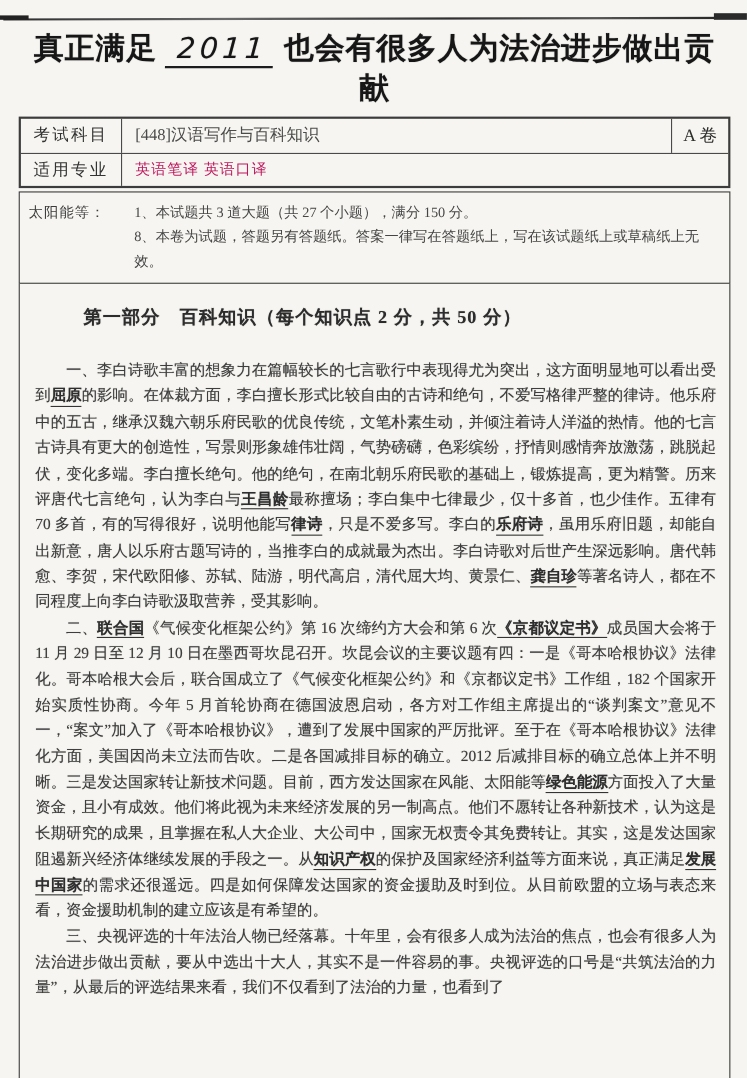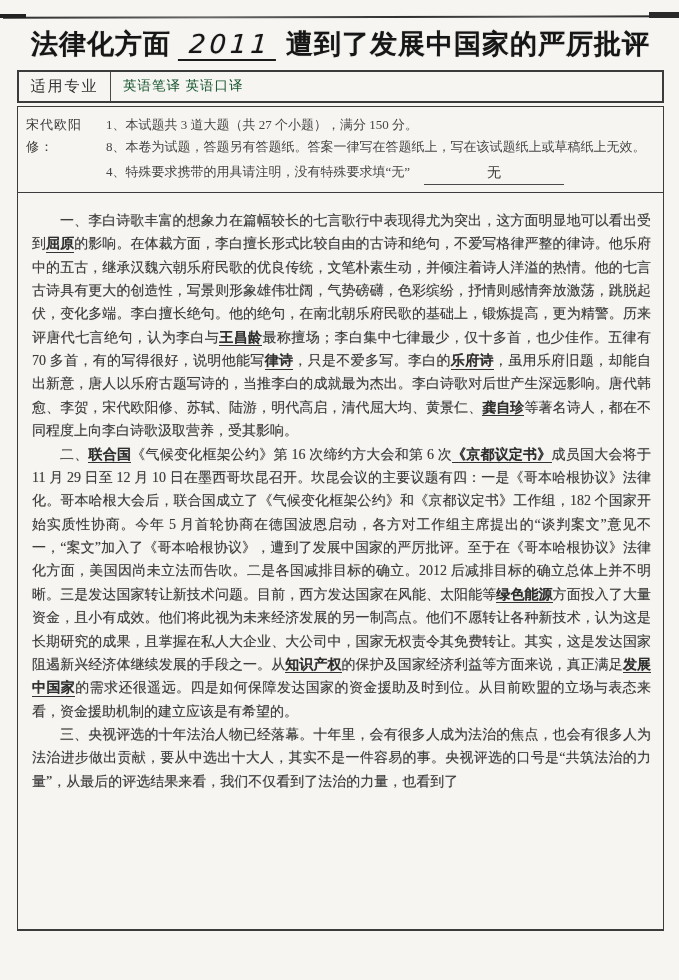--- a/index.html
+++ b/index.html
@@ -43,50 +43,50 @@
     padding: 0 6px 0 10px;
     transform: skewX(-4deg);
   }
 
   
   .htable {
     border: 2px solid #3c3c3c;
     font-size: 15px;
   }
   .hrow { display: flex; }
-  .hrow + .hrow { border-top: 1.6px solid #4a4a4a; flex-direction: column; }
+  .hrow + .hrow { border-top: 1.6px solid #4a4a4a; }
   .hcell-label {
     width: 92px; flex: 0 0 92px;
     padding: 5px 8px;
     letter-spacing: 2px;
     border-right: 1.6px solid #4a4a4a;
     color: #333; text-align: center;
   }
   .hcell-value { flex: 1 1 auto; padding: 5px 12px; color: #4b4b4b; }
   .hcell-version {
     flex: 0 0 52px; width: 52px;
     border-left: 1.6px solid #4a4a4a;
     padding: 5px 4px; text-align: center;
     font-size: 16px; color: #2e2e2e;
   }
-  .hcell-value.major { font-size: 13.5px; color: #14532d; letter-spacing: 1px; }
+  .hcell-value.major { font-size: 13.5px; color: #be185d; letter-spacing: 1px; }
 
   
   .notes {
     border: 1.8px solid #3c3c3c;
     border-top: 1.6px solid #3c3c3c;
     margin-top: 3px;
     padding: 7px 6px 8px 8px;
     display: flex;
     font-size: 13px;
     line-height: 1.72;
     color: #454545;
   }
   .notes-label { flex: 0 0 80px; letter-spacing: 1px; color: #3b3b3b; }
-  .notes-items { flex: 1 1 auto; }
+  .notes-items { flex: 1 1 auto; margin-left: 16px; }
   .note-item { white-space: normal; }
   .fill-line {
     display: inline-block;
     width: 140px;
     margin-left: 14px;
     border-bottom: 1.6px solid #4a4a4a;
     text-align: center;
     font-family: "DejaVu Sans", sans-serif;
     font-size: 14px;
     color: #3a3a3a;
@@ -136,42 +136,47 @@
 </head>
 <body>
 
 <div class="scan-topline"></div>
 <div class="corner-mark-tl"></div>
 <div class="corner-mark-tr"></div>
 
 <div class="sheet">
 
   <div class="title">
-    <span>法律化方面</span>
+    <span>真正满足</span>
     <span class="year">2011</span>
-    <span>遭到了发展中国家的严厉批评</span>
+    <span>也会有很多人为法治进步做出贡献</span>
   </div>
 
   <div class="htable">
+    <div class="hrow">
+      <div class="hcell-label">考试科目</div>
+      <div class="hcell-value">[448]汉语写作与百科知识</div>
+      <div class="hcell-version">A 卷</div>
+    </div>
     <div class="hrow">
       <div class="hcell-label">适用专业</div>
       <div class="hcell-value major">英语笔译  英语口译</div>
     </div>
   </div>
 
   <div class="notes">
-    <div class="notes-label">宋代欧阳修：</div>
+    <div class="notes-label">太阳能等：</div>
     <div class="notes-items">
         <div class="note-item"><span>1、本试题共 3 道大题（共 27 个小题），满分 150 分。</span></div>
         <div class="note-item"><span>8、本卷为试题，答题另有答题纸。答案一律写在答题纸上，写在该试题纸上或草稿纸上无效。</span></div>
-        <div class="note-item"><span>4、特殊要求携带的用具请注明，没有特殊要求填“无”</span><span class="fill-line">无</span></div>
       </div>
   </div>
 
   <div class="main-box">
+    <div class="section-title">第一部分　百科知识（每个知识点 2 分，共 50 分）</div>
     <div id="paragraphs">
         <p class="para"><span>一、李白诗歌丰富的想象力在篇幅较长的七言歌行中表现得尤为突出，这方面明显地可以看出受到</span><span class="uterm">屈原</span><span>的影响。在体裁方面，李白擅长形式比较自由的古诗和绝句，不爱写格律严整的律诗。他乐府中的五古，继承汉魏六朝乐府民歌的优良传统，文笔朴素生动，并倾注着诗人洋溢的热情。他的七言古诗具有更大的创造性，写景则形象雄伟壮阔，气势磅礴，色彩缤纷，抒情则感情奔放激荡，跳脱起伏，变化多端。李白擅长绝句。他的绝句，在南北朝乐府民歌的基础上，锻炼提高，更为精警。历来评唐代七言绝句，认为李白与</span><span class="uterm">王昌龄</span><span>最称擅场；李白集中七律最少，仅十多首，也少佳作。五律有 70 多首，有的写得很好，说明他能写</span><span class="uterm">律诗</span><span>，只是不爱多写。李白的</span><span class="uterm">乐府诗</span><span>，虽用乐府旧题，却能自出新意，唐人以乐府古题写诗的，当推李白的成就最为杰出。李白诗歌对后世产生深远影响。唐代韩愈、李贺，宋代欧阳修、苏轼、陆游，明代高启，清代屈大均、黄景仁、</span><span class="uterm">龚自珍</span><span>等著名诗人，都在不同程度上向李白诗歌汲取营养，受其影响。</span></p>
         <p class="para"><span>二、</span><span class="uterm">联合国</span><span>《气候变化框架公约》第 16 次缔约方大会和第 6 次</span><span class="uterm">《京都议定书》</span><span>成员国大会将于 11 月 29 日至 12 月 10 日在墨西哥坎昆召开。坎昆会议的主要议题有四：一是《哥本哈根协议》法律化。哥本哈根大会后，联合国成立了《气候变化框架公约》和《京都议定书》工作组，182 个国家开始实质性协商。今年 5 月首轮协商在德国波恩启动，各方对工作组主席提出的“谈判案文”意见不一，“案文”加入了《哥本哈根协议》，遭到了发展中国家的严厉批评。至于在《哥本哈根协议》法律化方面，美国因尚未立法而告吹。二是各国减排目标的确立。2012 后减排目标的确立总体上并不明晰。三是发达国家转让新技术问题。目前，西方发达国家在风能、太阳能等</span><span class="uterm">绿色能源</span><span>方面投入了大量资金，且小有成效。他们将此视为未来经济发展的另一制高点。他们不愿转让各种新技术，认为这是长期研究的成果，且掌握在私人大企业、大公司中，国家无权责令其免费转让。其实，这是发达国家阻遏新兴经济体继续发展的手段之一。从</span><span class="uterm">知识产权</span><span>的保护及国家经济利益等方面来说，真正满足</span><span class="uterm">发展中国家</span><span>的需求还很遥远。四是如何保障发达国家的资金援助及时到位。从目前欧盟的立场与表态来看，资金援助机制的建立应该是有希望的。</span></p>
         <p class="para"><span>三、央视评选的十年法治人物已经落幕。十年里，会有很多人成为法治的焦点，也会有很多人为法治进步做出贡献，要从中选出十大人，其实不是一件容易的事。央视评选的口号是“共筑法治的力量”，从最后的评选结果来看，我们不仅看到了法治的力量，也看到了</span></p>
       </div>
 
   </div>
 
 </div>
 

